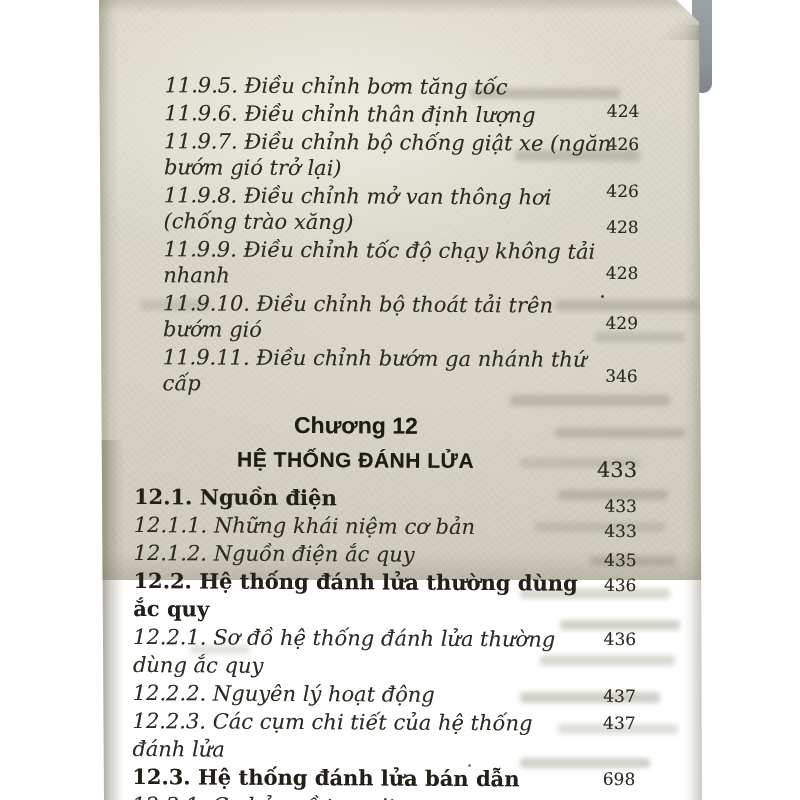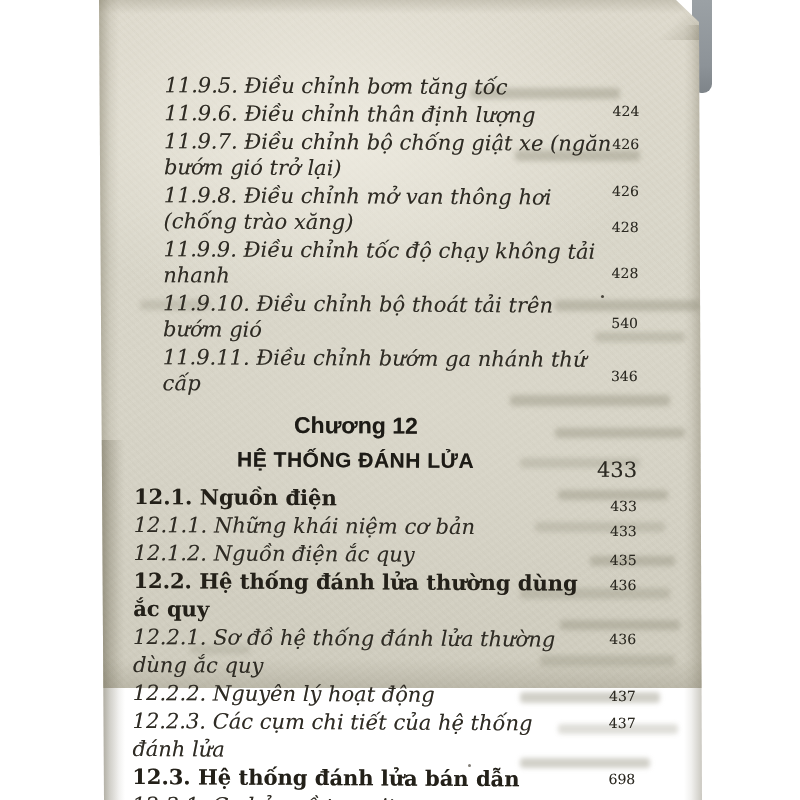--- a/index.html
+++ b/index.html
@@ -7,21 +7,21 @@
          font-family:"DejaVu Serif", serif;}
 
   
   .sliver-right{position:absolute;left:692px;top:0;width:20px;height:93px;
     background:linear-gradient(180deg,#9ba1a5 0%,#8d9398 70%,#7e8489 100%);
     border-radius:0 0 9px 9px;}
   .sliver-left{position:absolute;left:99px;top:0;width:13px;height:6px;
     background:#a7acae;border-radius:0 0 4px 4px;}
 
   
-  .paper{position:absolute;left:0;top:0;width:800px;height:688px;
+  .paper{position:absolute;left:0;top:0;width:800px;height:580px;
     clip-path:polygon(99px 0,676px 0,699px 22px,702px 800px,104px 800px);
     background:
       radial-gradient(55% 38% at 42% 20%, rgba(242,239,229,.80), rgba(242,239,229,0) 70%),
       radial-gradient(60% 45% at 52% 58%, rgba(224,221,208,.45), rgba(224,221,208,0) 75%),
       repeating-linear-gradient(47deg, rgba(118,113,93,.030) 0 2px, rgba(0,0,0,0) 2px 5px),
       repeating-linear-gradient(-33deg, rgba(255,255,255,.040) 0 3px, rgba(0,0,0,0) 3px 7px),
       linear-gradient(to bottom,#dedacd 0%,#d9d6c9 35%,#d4d1c4 70%,#cfccbe 100%);}
 
   .shade{position:absolute;pointer-events:none;}
   .shade-left{left:99px;top:0;width:20px;height:800px;
@@ -45,21 +45,21 @@
   
   .content{position:absolute;left:137px;top:0;width:503px;transform:rotate(.35deg);
     transform-origin:left top;color:#2e2b24;}
   .toc-block{width:100%;}
   #blockA{margin-top:71px;}
   #blockB{margin-top:11px;}
   .row{position:relative;width:100%;}
   .row .lbl{display:block;font-style:italic;font-size:21px;line-height:26px;
     max-width:450px;padding:1px 0;color:#2e2b24;text-shadow:0 0 .6px rgba(62,58,46,.40);}
   #blockB .row .lbl{line-height:28px;padding:0;}
-  .row .num{position:absolute;right:0;top:0;font-size:14px;line-height:26px;
+  .row .num{position:absolute;right:0;top:0;font-size:17px;line-height:26px;
     font-style:normal;color:#2b2922;text-shadow:0 0 .6px rgba(62,58,46,.40);}
   .row.section .lbl{font-style:normal;font-weight:700;color:#232019;max-width:470px;}
   .row.sub .lbl{padding-left:28px;}
 
   
   #blockA .row:nth-child(1) .num{top:24px}
   #blockA .row:nth-child(2) .num{top:29px}
   #blockA .row:nth-child(3) .num{top:48px}
   #blockA .row:nth-child(4) .num{top:30px}
   #blockA .row:nth-child(5) .num{top:22px}
@@ -148,21 +148,21 @@
           <div class="row sub">
             <span class="lbl">11.9.8. Điều chỉnh mở van thông hơi (chống trào xăng)</span>
             <span class="num">428</span>
           </div>
           <div class="row sub">
             <span class="lbl">11.9.9. Điều chỉnh tốc độ chạy không tải nhanh</span>
             <span class="num">428</span>
           </div>
           <div class="row sub">
             <span class="lbl">11.9.10. Điều chỉnh bộ thoát tải trên bướm gió</span>
-            <span class="num">540</span>
+            <span class="num">429</span>
           </div>
           <div class="row sub">
             <span class="lbl">11.9.11. Điều chỉnh bướm ga nhánh thứ cấp</span>
             <span class="num">346</span>
           </div>
         </div>
 
       <div class="chapter">
         <div class="chapter-inner">
           <div class="chapter-kicker">Chương 12</div>

